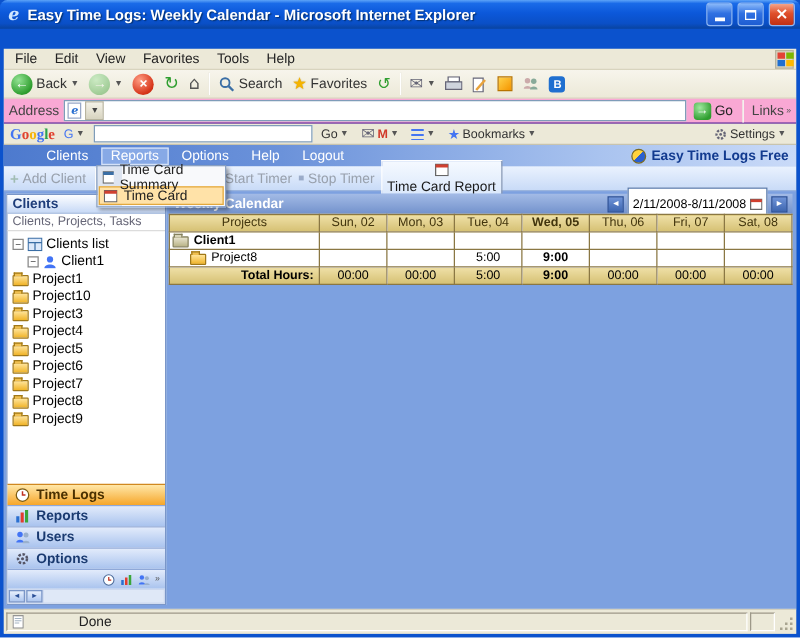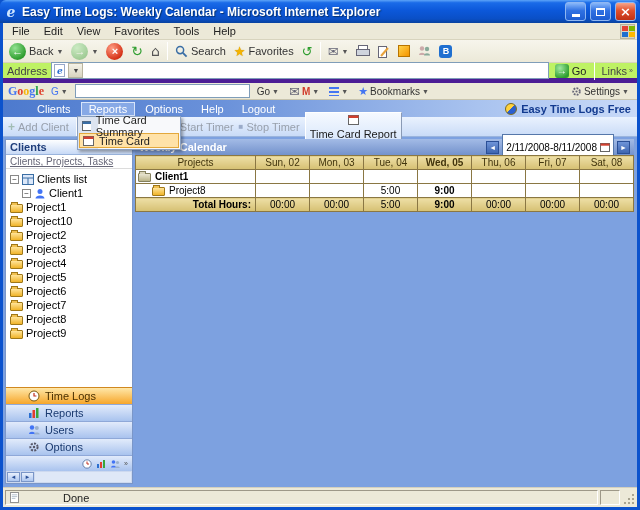--- a/index.html
+++ b/index.html
@@ -16,21 +16,21 @@
   .wtitle { flex:1; color:#fff; font-weight:bold; font-size:12px; text-shadow:1px 1px 1px #04306e;
     white-space:nowrap; overflow:hidden; }
   .winbtn { width:21px; height:19px; border-radius:3px; border:1px solid #8fb7f2; display:flex;
     align-items:center; justify-content:center; color:#fff; font:bold 13px "DejaVu Sans",sans-serif; }
   .winbtn.mm { background:linear-gradient(180deg,#8ab9fa,#3071e2 45%,#1d5dd2); }
   .winbtn.cl { background:linear-gradient(180deg,#f6a68c,#e0502c 45%,#c03014); }
   .minbar { width:8px; height:3px; background:#fff; align-self:flex-end; margin-bottom:3px; }
   .maxbox { width:9px; height:8px; border:1px solid #fff; border-top-width:2px; }
 
   
-  .frame { flex:1; margin:0 3px 3px; background:#ece9d8; display:flex; flex-direction:column; overflow:hidden; }
+  .frame { flex:1; margin:16px 3px 3px; background:#ece9d8; display:flex; flex-direction:column; overflow:hidden; }
 
   .menubar { height:17px; display:flex; align-items:center; padding:0 2px; border-bottom:1px solid #d8d4be; }
   .mitem { padding:1px 7px; color:#222; }
   .spacer { flex:1; }
   .winflag { width:15px; height:15px; display:grid; grid-template-columns:6px 6px; gap:1px; padding:1px;
     background:#d8d4c2; border:1px solid #b8b49e; }
   .q { width:6px; height:5px; } .q.r{background:#e34234}.q.g{background:#7db700}.q.b{background:#1f6fd0}.q.y{background:#ffb900}
 
   .btoolbar { height:23px; display:flex; align-items:center; gap:2px; padding:0 3px;
     background:linear-gradient(180deg,#f7f5ec,#ece9d8); border-bottom:1px solid #d8d4be; }
@@ -46,21 +46,21 @@
   .g-home { color:#555; font-size:14px; }
   .g-star { color:#f5b400; font-size:13px; text-shadow:0 0 1px #b88400; }
   .g-hist { color:#2f9e2f; font-size:13px; }
   .g-mail { color:#667; font-size:13px; }
   .bt-circle { width:13px; height:13px; border-radius:3px; background:#1f6fd0; color:#fff; font-size:9px;
     font-weight:bold; display:flex; align-items:center; justify-content:center; }
   .msn-sq { width:12px; height:12px; background:linear-gradient(135deg,#ffd24a,#f59500); border:1px solid #b87400; }
   .vsep { width:1px; height:18px; background:#cfcbb6; border-right:1px solid #fff; margin:0 2px; }
 
   .addressbar { height:20px; display:flex; align-items:center; gap:4px; padding:0 4px;
-    background:#bef264; border-bottom:5px solid #4c1d95;justify-content:space-between; }
+    background:#f9a8d4; border-bottom:1px solid #4c1d95;justify-content:space-between; }
   .alabel { color:#444; }
   .addr-input { flex:1; height:17px; background:#fff; border:1px solid #7f9db9; display:flex;
     align-items:center; gap:3px; padding:0 1px 0 2px; }
   .page-ico { width:11px; height:13px; background:#fff; border:1px solid #98a8c8; color:#2a6fd0;
     font:bold italic 9px "DejaVu Serif",serif; display:flex; align-items:center; justify-content:center; }
   .url { flex:1; color:#000; }
   .addr-dd { width:15px; height:15px; background:linear-gradient(180deg,#f4f2e8,#d8d4c0);
     border:1px solid #b8b49e; display:flex; align-items:center; justify-content:center; font-size:7px; color:#444; }
   .go-ico { width:14px; height:14px; border-radius:3px; color:#fff; font-size:10px; font-weight:bold;
     background:radial-gradient(circle at 35% 30%,#9fe89f,#2f9e2f 75%); display:flex; align-items:center; justify-content:center; }
@@ -99,36 +99,36 @@
   .playg { font-size:8px; color:#3a6; }
   .stopg { font-size:8px; color:#36c; }
 
   .content { flex:1; display:flex; gap:2px; padding:2px 3px 3px 2px; }
 
   
   .sidebar { width:128px; display:flex; flex-direction:column; background:#fff; border:1px solid #7a96c8; }
   .sb-title { height:15px; flex:0 0 15px; background:linear-gradient(180deg,#fdfeff,#c7d9f6); color:#1e3d7a;
     font-weight:bold; display:flex; align-items:center; padding:0 4px; border-bottom:1px solid #9ab4dd; }
   .sb-sub { height:14px; flex:0 0 14px; font-size:10px; color:#667; display:flex; align-items:center;
-    padding:0 4px; border-bottom:1px solid #dcdcdc;text-decoration:underline; }
+    padding:0 4px; border-bottom:1px solid #dcdcdc; }
   .tree { flex:1; padding:3px 0 0; overflow:hidden; }
   .trow { height:14px; display:flex; align-items:center; gap:3px; padding-left:4px; white-space:nowrap; }
   .trow.lvl1 { padding-left:16px; }
   .trow.lvl2 { }
   .expander { width:9px; height:9px; border:1px solid #888; background:#fff; color:#333; font-size:8px;
     line-height:7px; display:flex; align-items:center; justify-content:center; flex:0 0 9px; }
   .folder { width:13px; height:9px; background:linear-gradient(#ffe49a,#f0b429); border:1px solid #a07818;
     border-radius:1px; position:relative; margin-top:2px; flex:0 0 13px; }
   .folder::before { content:""; position:absolute; top:-3px; left:0; width:5px; height:2px;
     background:#f0c050; border:1px solid #a07818; border-bottom:none; }
   .folder.gray { background:linear-gradient(#e8e4d0,#bab488); border-color:#84805e; }
   .folder.gray::before { background:#d8d4b8; border-color:#84805e; }
 
-  .sbtn { height:17px; flex:0 0 17px; display:flex; align-items:center; gap:5px; padding:0 22px;
-    font-weight:normal; color:#1a3a70; background:linear-gradient(180deg,#e2ebfb,#a9c3ee); border-top:1px solid #8fa8d8;text-align:center; }
+  .sbtn { height:17px; flex:0 0 17px; display:flex; align-items:center; gap:5px; padding:0 6px;
+    font-weight:bold; color:#1a3a70; background:linear-gradient(180deg,#e2ebfb,#a9c3ee); border-top:1px solid #8fa8d8;text-align:center; }
   .sbtn.active { background:linear-gradient(180deg,#ffe7a8,#f6a62a); color:#4a3000; border-top:1px solid #d08820; }
   .icon-strip { height:16px; flex:0 0 16px; background:linear-gradient(180deg,#e2ebfb,#a9c3ee);
     border-top:1px solid #8fa8d8; display:flex; align-items:center; justify-content:flex-end; gap:4px; padding:0 4px; color:#1a3a70; }
   .mini-scroll { height:12px; flex:0 0 12px; background:#cdd9ef; display:flex; gap:1px; padding:1px; }
   .msbtn { width:13px; height:10px; background:linear-gradient(180deg,#e8f0fd,#aec7f0); border:1px solid #7a96c8;
     color:#2a4f96; font-size:6px; display:flex; align-items:center; justify-content:center; }
   .mstrack { flex:1; background:#dfe8f7; }
 
   
   .main { flex:1; display:flex; flex-direction:column; background:#7da1e0; min-width:0; }
@@ -396,24 +396,20 @@
                 </svg>
               <span>Client1</span>
             </div>
             <div class="trow lvl2">
                 <span class="folder"></span>
                 <span>Project1</span>
               </div>
             <div class="trow lvl2">
                 <span class="folder"></span>
                 <span>Project10</span>
-              </div>
-            <div class="trow lvl2">
-                <span class="folder"></span>
-                <span>Project2</span>
               </div>
             <div class="trow lvl2">
                 <span class="folder"></span>
                 <span>Project3</span>
               </div>
             <div class="trow lvl2">
                 <span class="folder"></span>
                 <span>Project4</span>
               </div>
             <div class="trow lvl2">

